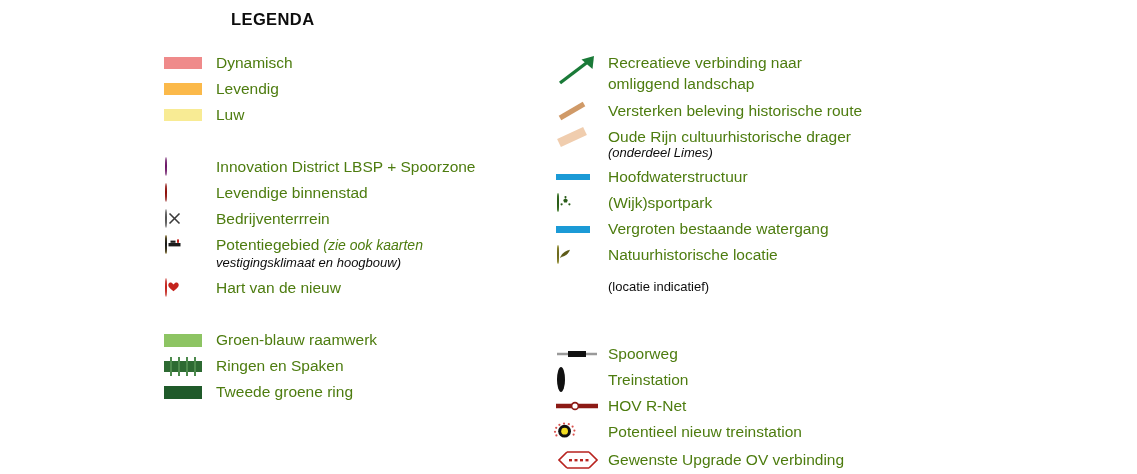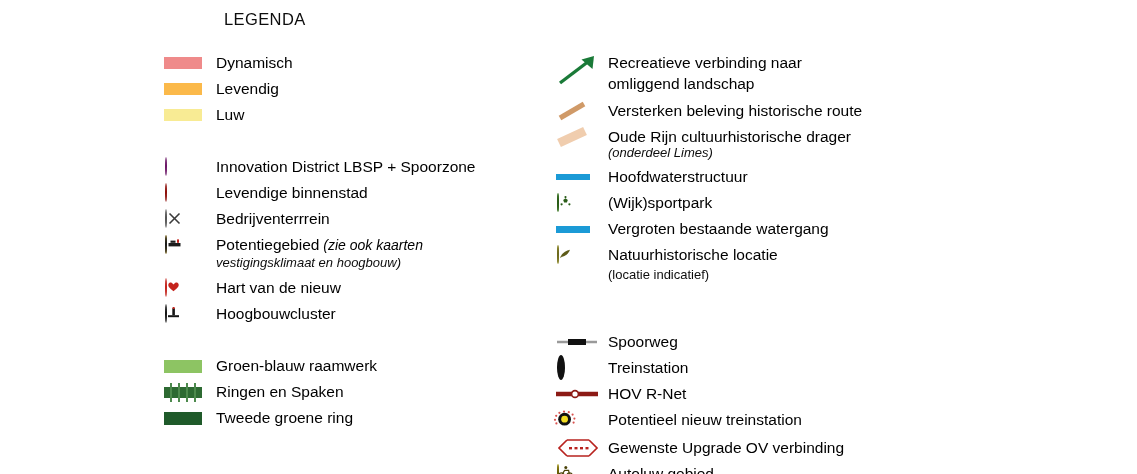--- a/index.html
+++ b/index.html
@@ -18,24 +18,24 @@
 
   
   .legend-root {
     position: absolute;
     left: 0; top: 0;
     width: 1137px; height: 474px;
   }
 
   .legend-title {
     position: absolute;
-    left: 224px;
+    left: 231px;
     top: 10px;
     font-size: 16.5px;
-    font-weight: normal;
+    font-weight: bold;
     letter-spacing: 0.4px;
     color: #0d0d0d;
   }
 
   .column {
     position: absolute;
   }
   .col-left  { left: 164px; top: 52px;  width: 380px; }
   .col-right { left: 556px; top: 52px;  width: 420px; }
 
@@ -49,21 +49,21 @@
     flex: 0 0 52px;
     height: 22px;
     position: relative;
     display: flex;
     align-items: center;
     justify-content: flex-start;
   }
   .lbl {
     font-size: 15.5px;
     line-height: 22px;
-    color: #000000;
+    color: #4d7c0f;
     white-space: nowrap;
   }
   .lbl-wrap { white-space: normal; }
   .lbl .it {
     font-style: italic;
     font-size: 14px;
   }
   .sub {
     font-size: 13px;
     font-style: italic;
@@ -287,34 +287,20 @@
           <span class="circ c-hart">
             <svg width="19" height="19" viewBox="0 0 19 19" style="position:absolute;left:-1.6px;top:-1.6px">
               <path d="M9.5 14.2 C5.2 11 3.9 9.2 4.4 7.3 C4.8 5.7 6.6 5.1 7.9 5.9 C8.6 6.3 9.2 6.9 9.5 7.4 C9.8 6.9 10.4 6.3 11.1 5.9 C12.4 5.1 14.2 5.7 14.6 7.3 C15.1 9.2 13.8 11 9.5 14.2 Z" fill="#c4241d"></path>
             </svg>
           </span>
         </span>
       </span>
       <span class="lbl">Hart van de nieuw</span>
     </div>
 
-    <div class="row">
-      <span class="sym">
-        <span class="circ-wrap">
-          <span class="circ c-hoogbouw">
-            <svg width="19" height="19" viewBox="0 0 19 19" style="position:absolute;left:-1.6px;top:-1.6px">
-              <rect x="4" y="12.2" width="11" height="2" fill="#161616"></rect>
-              <rect x="8.3" y="5.2" width="2.6" height="7" fill="#161616"></rect>
-              <rect x="8.6" y="4" width="2" height="2" fill="#c4241d"></rect>
-            </svg>
-          </span>
-        </span>
-      </span>
-      <span class="lbl">Hoogbouwcluster</span>
-    </div>
 
 
     <div class="gap-md"></div>
 
     <div class="row">
       <span class="sym">
         <span class="swatch-tall" style="background:#8dc463"></span>
       </span>
       <span class="lbl">Groen-blauw raamwerk</span>
     </div>
@@ -395,21 +381,21 @@
       <span class="lbl">(Wijk)sportpark</span>
     </div>
 
     <div class="row">
       <span class="sym">
         <span style="width:34px;height:11px;background:#1b9ad6;display:block;border-top:2px solid #ffffff;border-bottom:2px solid #ffffff;box-sizing:border-box"></span>
       </span>
       <span class="lbl">Vergroten bestaande watergang</span>
     </div>
 
-    <div class="row" style="margin-bottom:4px">
+    <div class="row" style="margin-bottom:16px">
       <span class="sym">
         <span class="circ-wrap">
           <span class="circ c-natuur">
             <svg width="19" height="19" viewBox="0 0 19 19" style="position:absolute;left:-1.6px;top:-1.6px">
               <path d="M5 11.5 C7 8.5 10.5 6.5 14 5.8 C12.8 9.2 10 11.8 6.6 12.6 Z" fill="#5d5a18"></path>
               <line x1="4.2" y1="13.4" x2="11" y2="9" stroke="#5d5a18" stroke-width="1.1"></line>
             </svg>
           </span>
         </span>
       </span>

